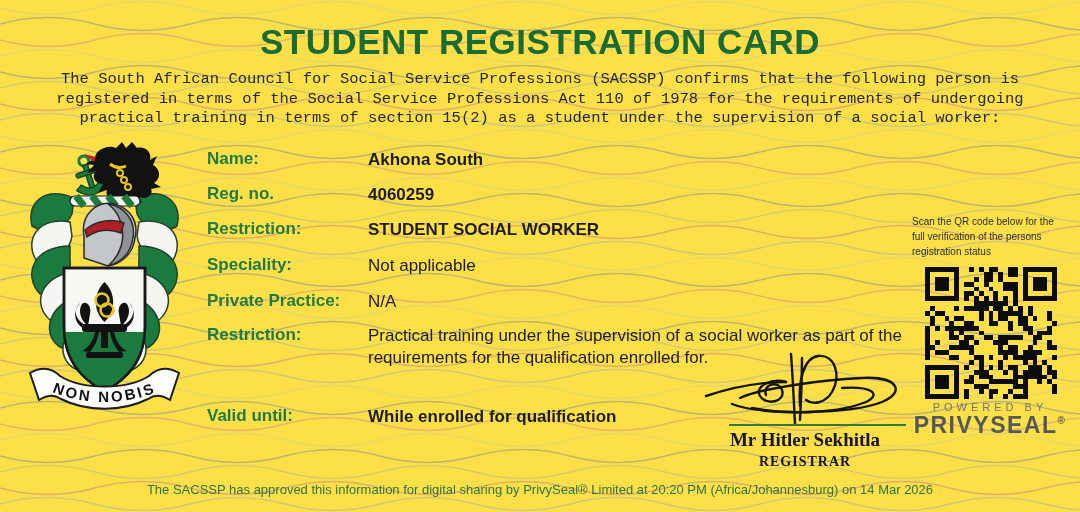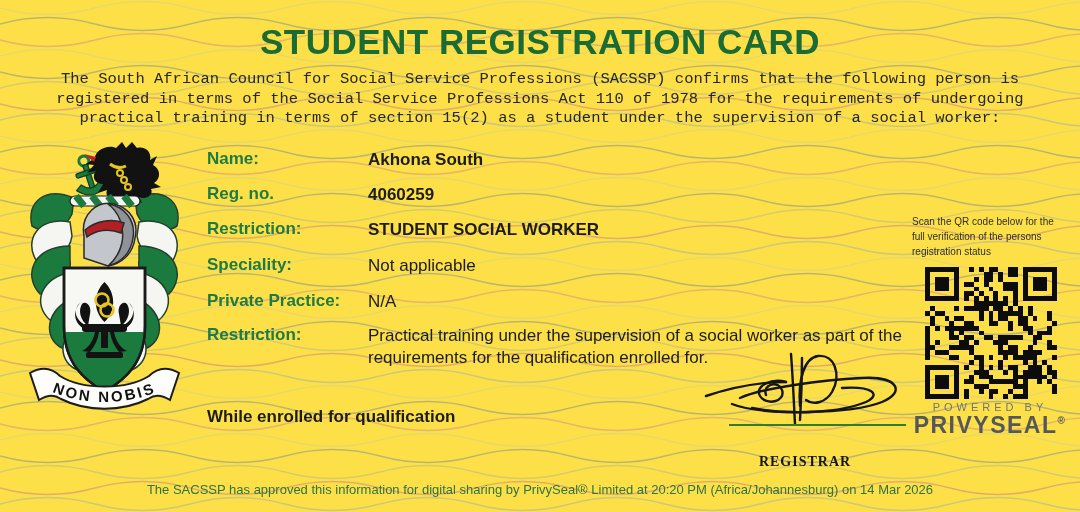--- a/index.html
+++ b/index.html
@@ -177,20 +177,21 @@
     </div>
     <div class="frow r4">
       <div class="flabel">Private Practice:</div>
       <div class="fvalue">N/A</div>
     </div>
     <div class="frow r5">
       <div class="flabel">Restriction:</div>
       <div class="fvalue">Practical training under the supervision of a social worker as part of the requirements for the qualification enrolled for.</div>
     </div>
     <div class="frow r6">
+      <div class="flabel">Valid until:</div>
       <div class="fvalue vbold">While enrolled for qualification</div>
     </div>
 
     <div class="qr-note">Scan the QR code below for the full verification of the persons registration status</div>
     <svg class="qr-box" id="qr-svg" viewBox="0 0 27 27" shape-rendering="crispEdges" xmlns="http://www.w3.org/2000/svg">
         <rect x="0" y="0" width="1" height="1" fill="#0c0c0c"></rect>
         <rect x="1" y="0" width="1" height="1" fill="#0c0c0c"></rect>
         <rect x="2" y="0" width="1" height="1" fill="#0c0c0c"></rect>
         <rect x="3" y="0" width="1" height="1" fill="#0c0c0c"></rect>
         <rect x="4" y="0" width="1" height="1" fill="#0c0c0c"></rect>
@@ -542,17 +543,18 @@
         <path d="M4,44 C34,34 62,30 84,30"></path>
         <path d="M84,30 C70,26 52,34 58,44 C64,54 84,50 80,38 C77,28 60,32 64,43"></path>
         <path d="M30,52 C60,64 150,62 180,50 C204,40 196,24 160,26 C120,28 60,36 38,46"></path>
         <path d="M50,56 C90,64 140,60 164,50 C180,42 170,34 140,36"></path>
         <path d="M89,2 C91,28 92,54 93,72"></path>
         <path d="M100,6 C100,28 99,52 98,68"></path>
         <path d="M98,54 C96,28 102,6 116,4 C132,2 140,22 130,40 C124,50 112,54 104,48"></path>
       </g>
     </svg>
     <div class="sig-line"></div>
+    <div class="sig-name">Mr Hitler Sekhitla</div>
     <div class="sig-role">REGISTRAR</div>
 
     <div class="footer">The SACSSP has approved this information for digital sharing by PrivySeal® Limited at 20:20 PM (Africa/Johannesburg) on 14 Mar 2026</div>
   </div>
 </div>
 
 </body></html>

